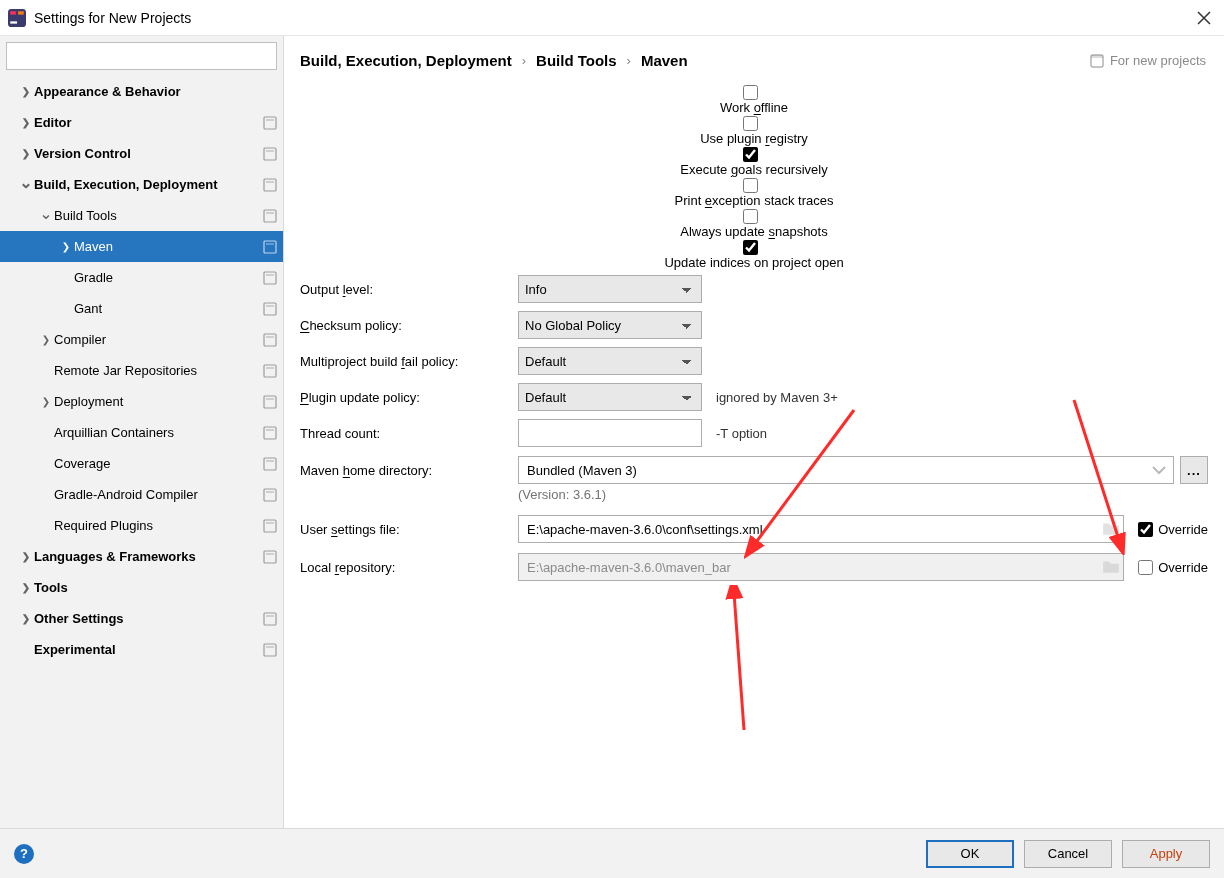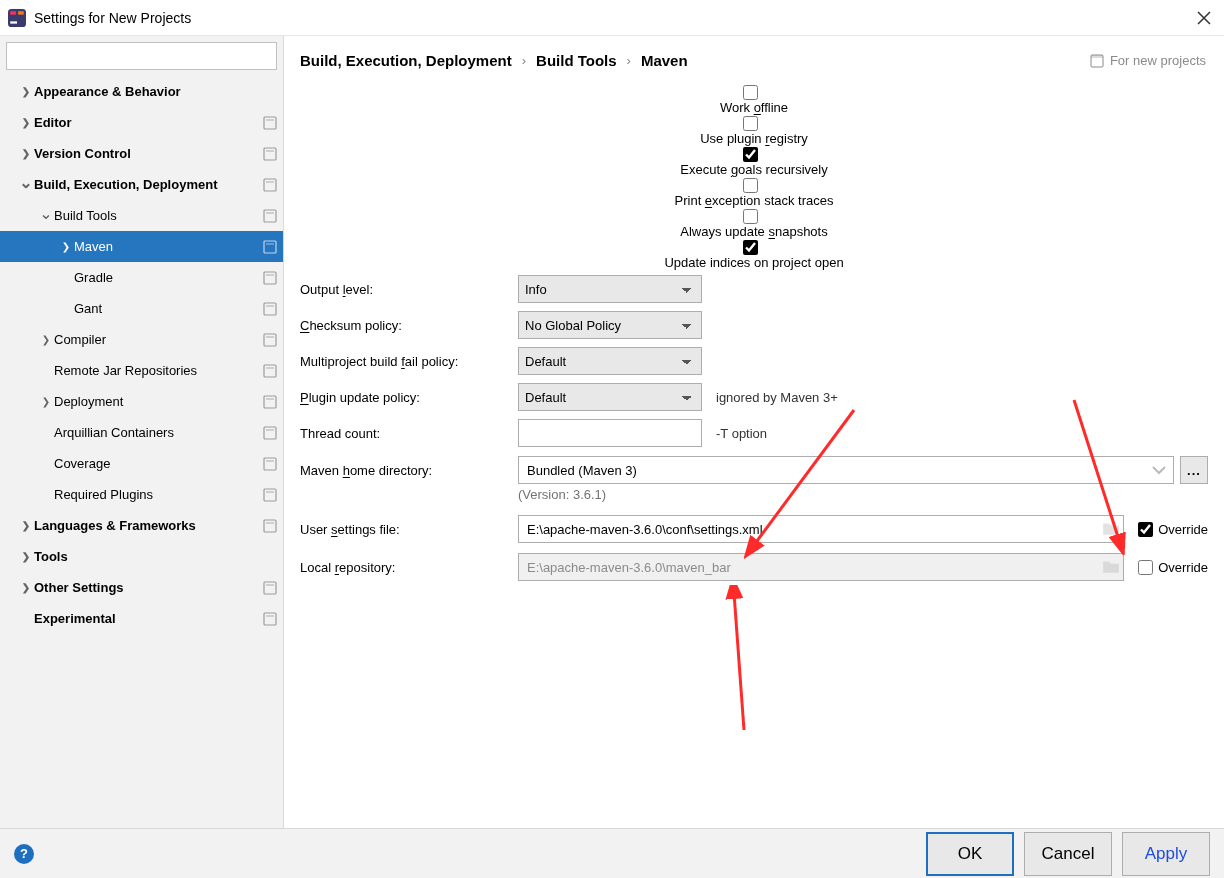--- a/index.html
+++ b/index.html
@@ -66,23 +66,23 @@
 .path-row .override input { width: 15px; height: 15px; margin-right: 5px; accent-color: #000; }
 
 .version-line { padding-left: 218px; color: #737373; font-size: 13px; margin-top: -2px; margin-bottom: 8px; }
 
 u.hotkey { text-decoration: underline; text-underline-offset: 2px; }
 
 
 .footer { position: absolute; left: 0; right: 0; bottom: 0; height: 50px; border-top: 1px solid #d9d9d9; background: #f2f2f2; display: flex; align-items: center; padding: 0 14px; }
 .footer .help-icon { width: 20px; height: 20px; border-radius: 10px; background: #1e6fbf; color: #fff; display: flex; align-items: center; justify-content: center; font-weight: 700; font-size: 13px; cursor: pointer; }
 .footer .spacer { flex: 1; }
-.footer button { min-width: 88px; height: 44px; margin-left: 10px; border: 1px solid #adadad; background: #e8e8e8; font-size: 17px; cursor: pointer; padding: 0 16px; }
+.footer button { min-width: 88px; height: 28px; margin-left: 10px; border: 1px solid #adadad; background: #e8e8e8; font-size: 13px; cursor: pointer; padding: 0 16px; }
 .footer button.primary { border: 2px solid #1e6fbf; background: #e8e8e8; }
-.footer button:disabled { color: #1d4ed8; cursor: default; }
+.footer button:disabled { color: #c2410c; cursor: default; }
 
 
 .annot-arrow { position: absolute; pointer-events: none; }
 
 
 .proj-svg { fill: none; stroke: currentColor; stroke-width: 1.2; }
 </style>
 </head>
 <body>
 
@@ -201,20 +201,28 @@
           <span class="arrow" style=""></span>
           <span class="label">Arquillian Containers</span>
           <svg class="proj-icon" viewBox="0 0 14 14">
             <rect x="1" y="1" width="12" height="12" rx="1" class="proj-svg"></rect>
             <rect x="3" y="3" width="8" height="2" fill="currentColor" opacity="0.4"></rect>
           </svg>
         </div>
         <div class="tree-item ind1">
           <span class="arrow" style=""></span>
           <span class="label">Coverage</span>
+          <svg class="proj-icon" viewBox="0 0 14 14">
+            <rect x="1" y="1" width="12" height="12" rx="1" class="proj-svg"></rect>
+            <rect x="3" y="3" width="8" height="2" fill="currentColor" opacity="0.4"></rect>
+          </svg>
+        </div>
+        <div class="tree-item ind1">
+          <span class="arrow" style=""></span>
+          <span class="label">Gradle-Android Compiler</span>
           <svg class="proj-icon" viewBox="0 0 14 14">
             <rect x="1" y="1" width="12" height="12" rx="1" class="proj-svg"></rect>
             <rect x="3" y="3" width="8" height="2" fill="currentColor" opacity="0.4"></rect>
           </svg>
         </div>
         <div class="tree-item ind1">
           <span class="arrow" style=""></span>
           <span class="label">Required Plugins</span>
           <svg class="proj-icon" viewBox="0 0 14 14">
             <rect x="1" y="1" width="12" height="12" rx="1" class="proj-svg"></rect>

